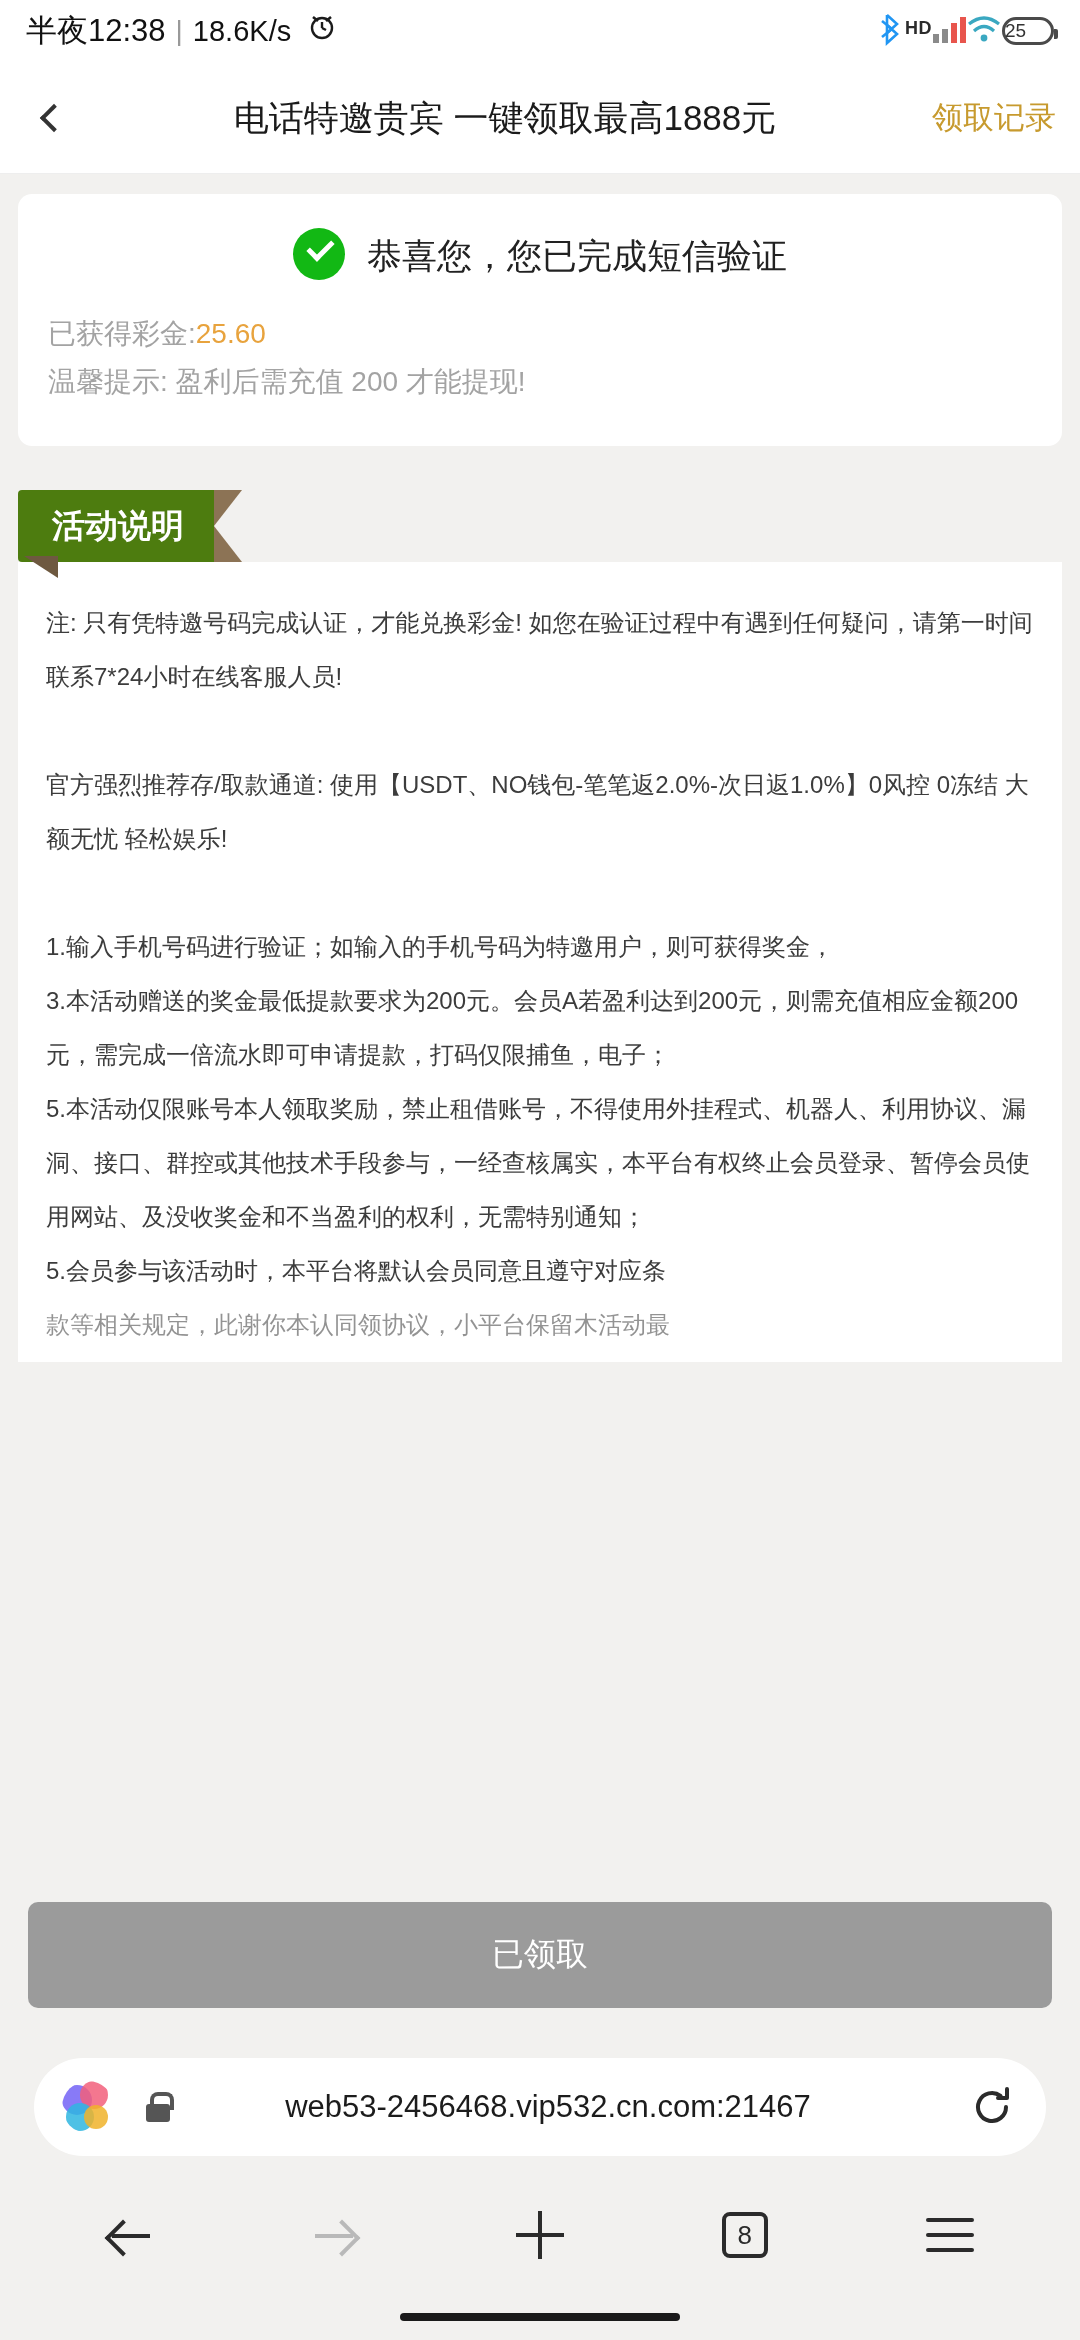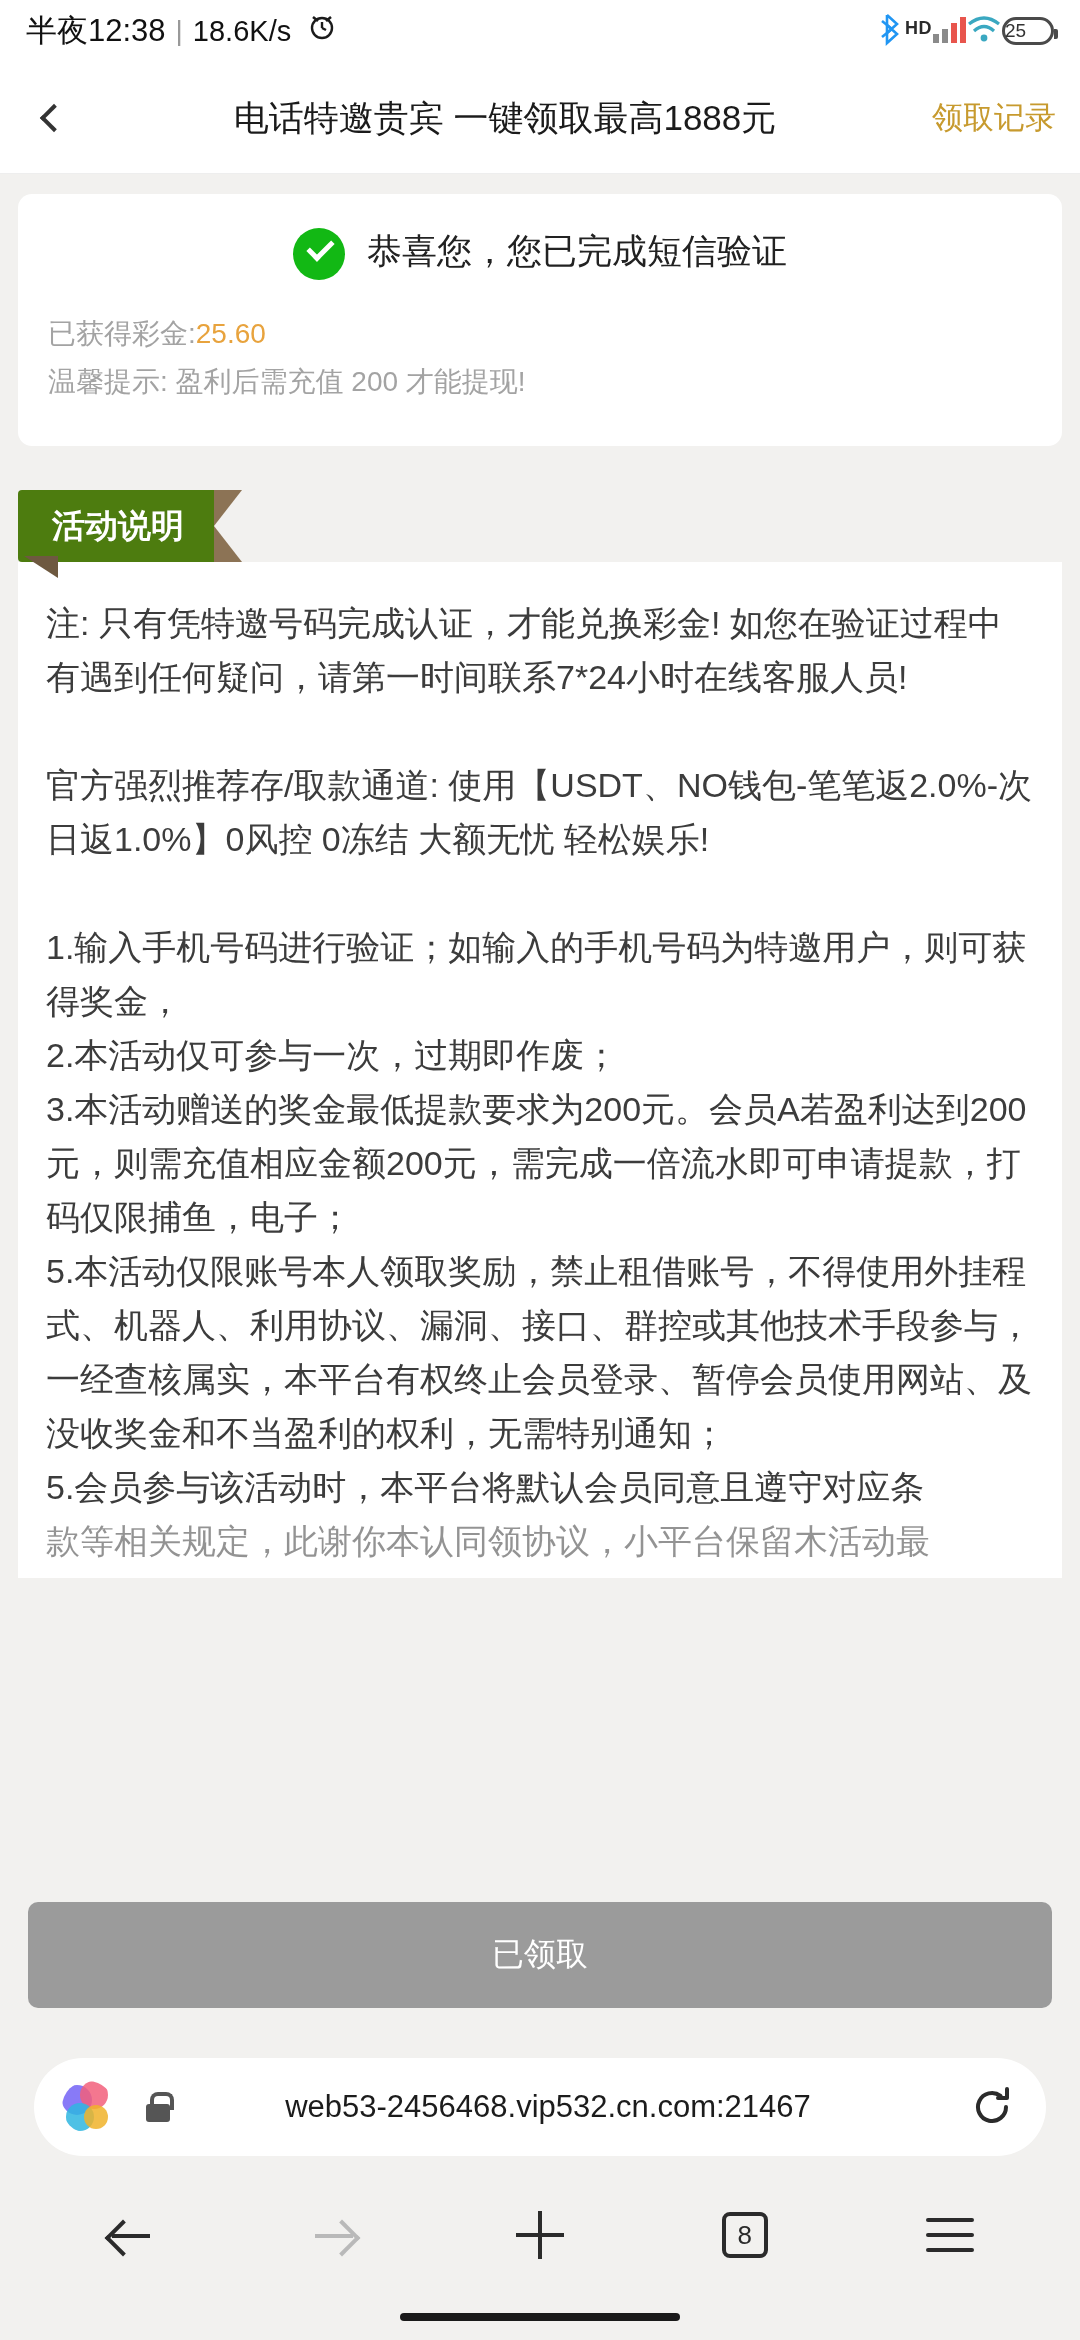--- a/index.html
+++ b/index.html
@@ -120,21 +120,21 @@
   }
 
   .card {
     background: #ffffff;
     border-radius: 14px;
     margin-top: 20px;
     padding: 34px 30px 40px 30px;
   }
   .congrats {
     display: flex;
-    align-items: flex-start;
+    align-items: flex-end;
     justify-content: center;
     gap: 22px;
     margin-bottom: 30px;
   }
   .check-circle {
     width: 52px; height: 52px;
     border-radius: 50%;
     background: #12b814;
     position: relative;
     flex: 0 0 auto;
@@ -191,21 +191,21 @@
     left: 6px; top: 66px;
     width: 34px; height: 22px;
     background: #6e5940;
     clip-path: polygon(0 0, 100% 0, 100% 100%);
   }
 
   .terms {
     background: #ffffff;
     border-radius: 0 0 0 0;
     padding: 34px 28px 10px 28px;
-    font-size: 34px;
+    font-size: 24px;
     line-height: 54px;
     color: #3c3c3c;
   }
   .terms p { margin: 0 0 0 0; }
   .terms .gap { height: 54px; }
   .terms .clipped {
     color: #3c3c3c;
     opacity: 0.55;
   }
   .fade-mask {
@@ -461,21 +461,20 @@
       <div class="ribbon-tail" style="left:196px;"></div>
       <div class="ribbon-shadow"></div>
     </div>
 
     <div class="terms">
       <p>注: 只有凭特邀号码完成认证，才能兑换彩金! 如您在验证过程中有遇到任何疑问，请第一时间联系7*24小时在线客服人员!</p>
       <div class="gap"></div>
       <p>官方强烈推荐存/取款通道: 使用【USDT、NO钱包-笔笔返2.0%-次日返1.0%】0风控 0冻结 大额无忧 轻松娱乐!</p>
       <div class="gap"></div>
       <p>1.输入手机号码进行验证；如输入的手机号码为特邀用户，则可获得奖金，</p>
-      <p>2.本活动仅可参与一次，过期即作废；</p>
       <p>3.本活动赠送的奖金最低提款要求为200元。会员A若盈利达到200元，则需充值相应金额200元，需完成一倍流水即可申请提款，打码仅限捕鱼，电子；</p>
       <p>5.本活动仅限账号本人领取奖励，禁止租借账号，不得使用外挂程式、机器人、利用协议、漏洞、接口、群控或其他技术手段参与，一经查核属实，本平台有权终止会员登录、暂停会员使用网站、及没收奖金和不当盈利的权利，无需特别通知；</p>
       <p>5.会员参与该活动时，本平台将默认会员同意且遵守对应条</p>
       <p class="clipped">款等相关规定，此谢你本认同领协议，小平台保留木活动最</p>
     </div>
 
     <div class="fade-mask"></div>
   </div>
 
   <div class="claim-bar">

